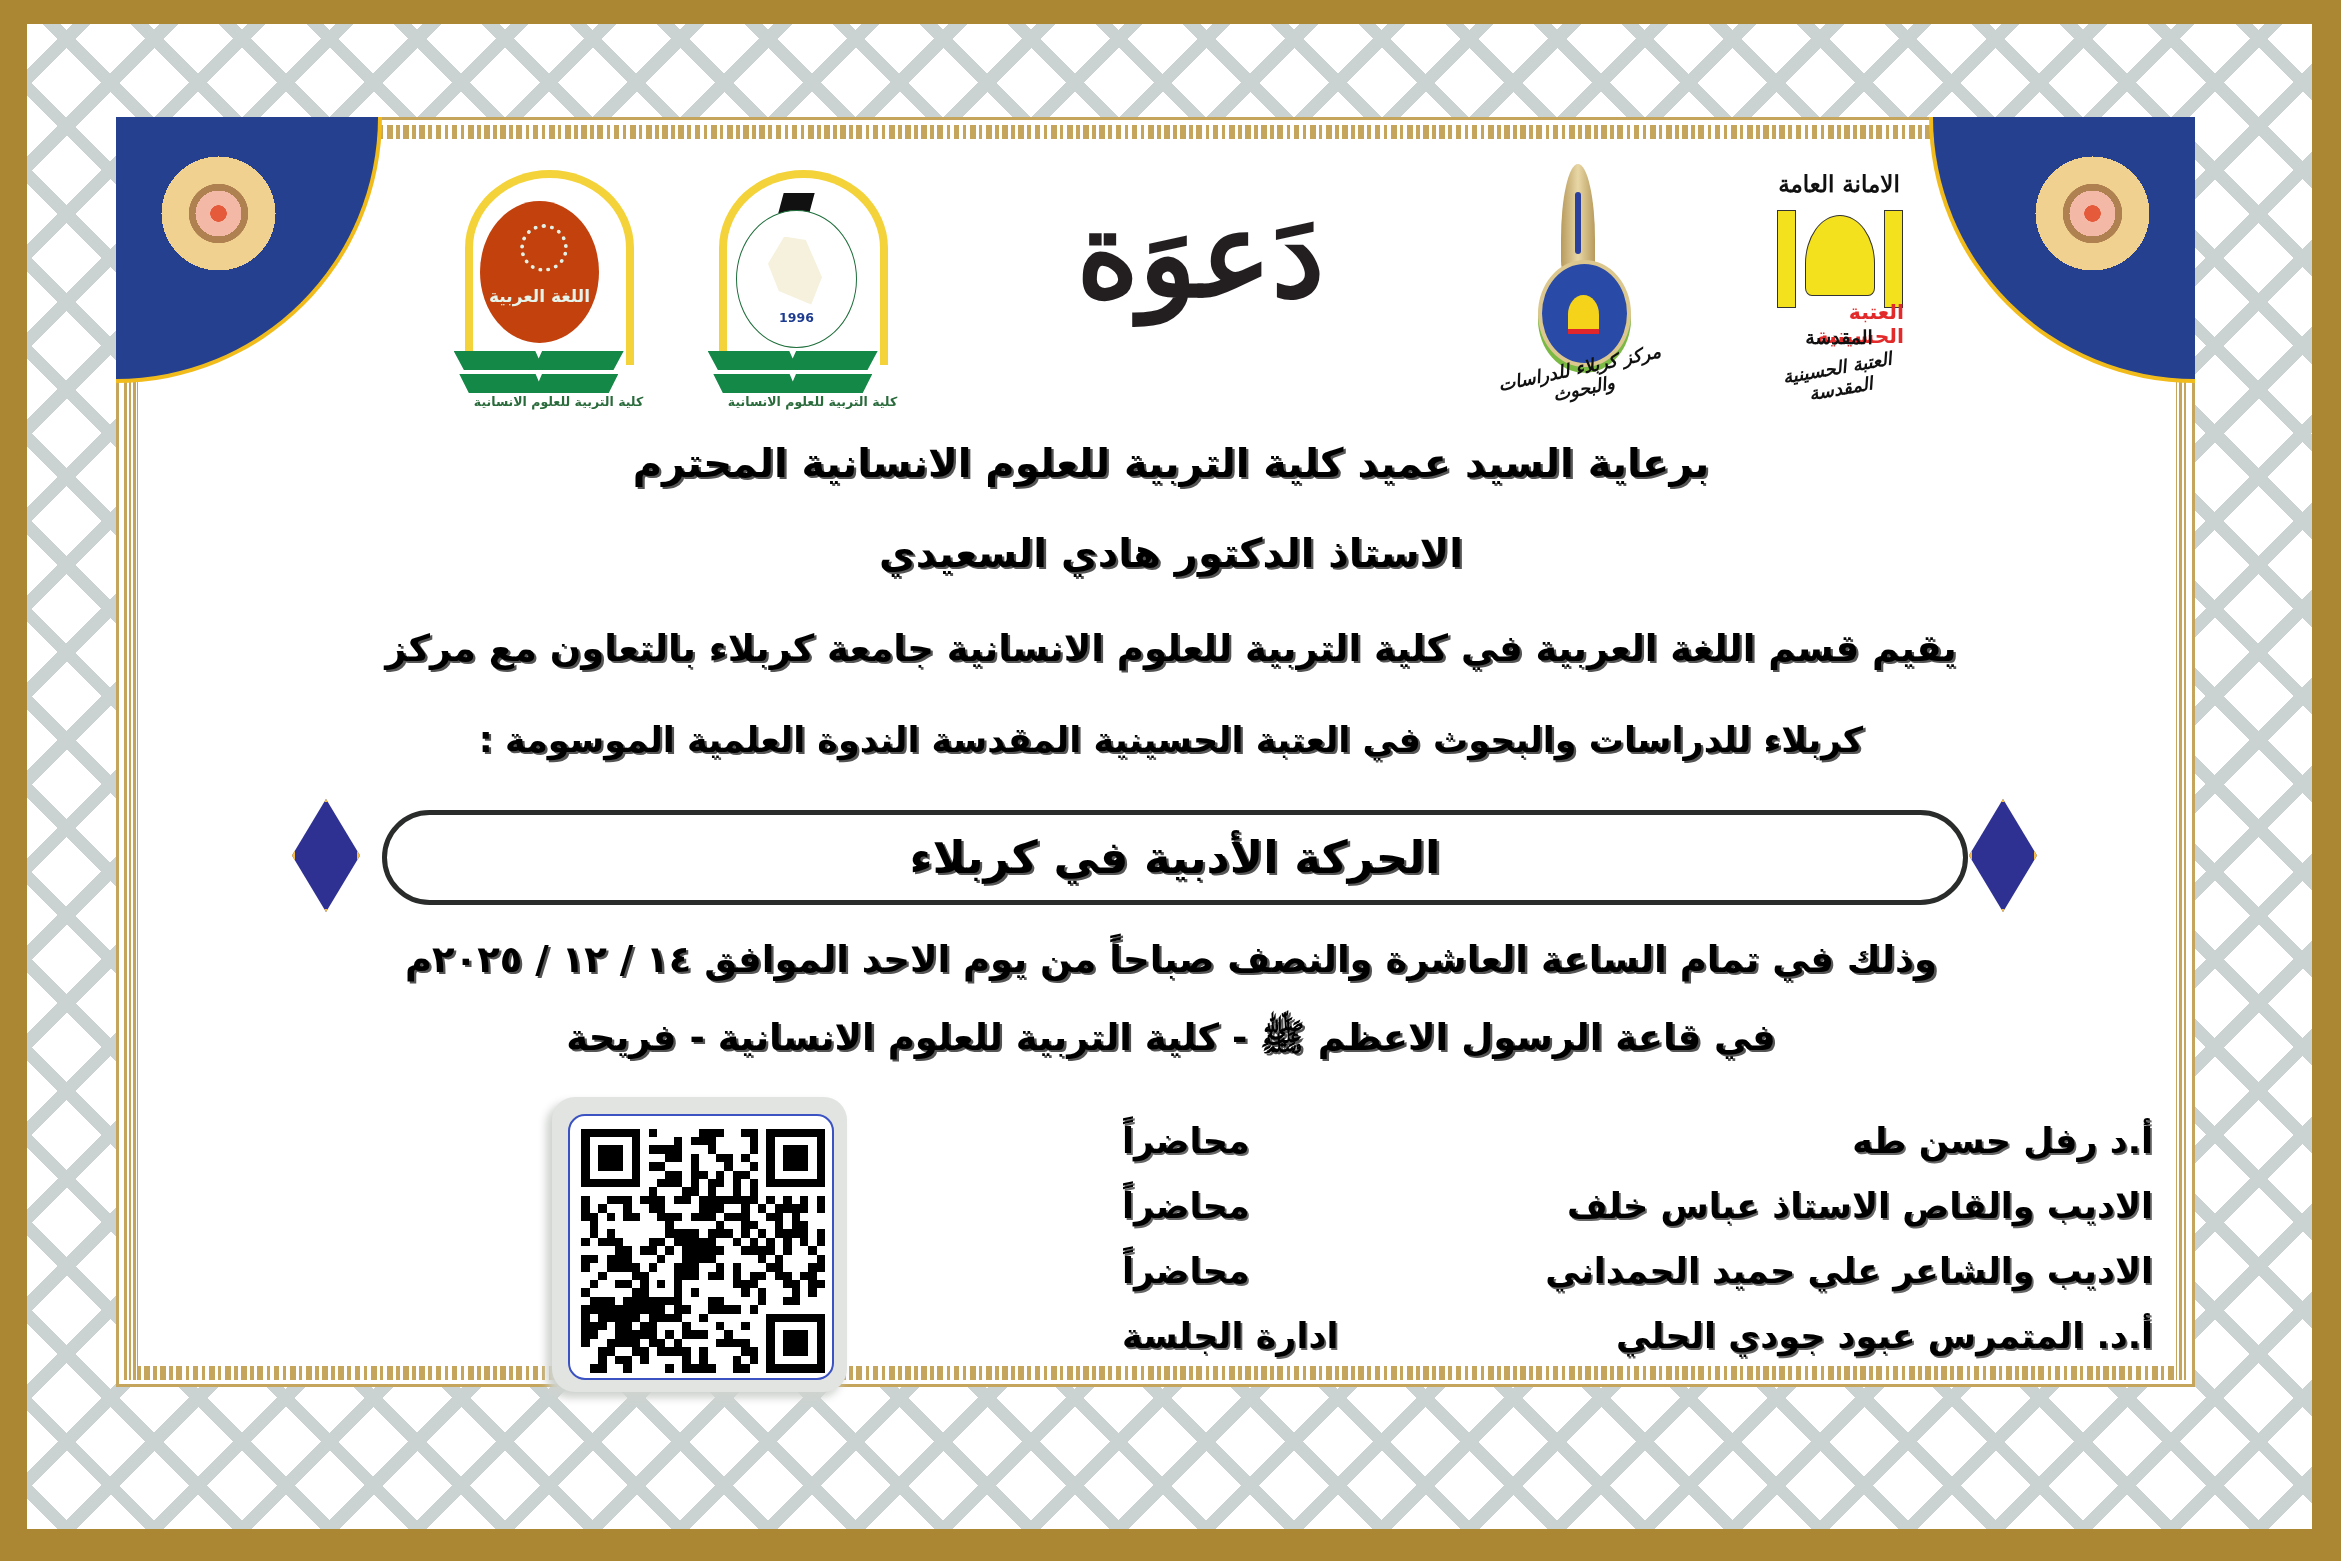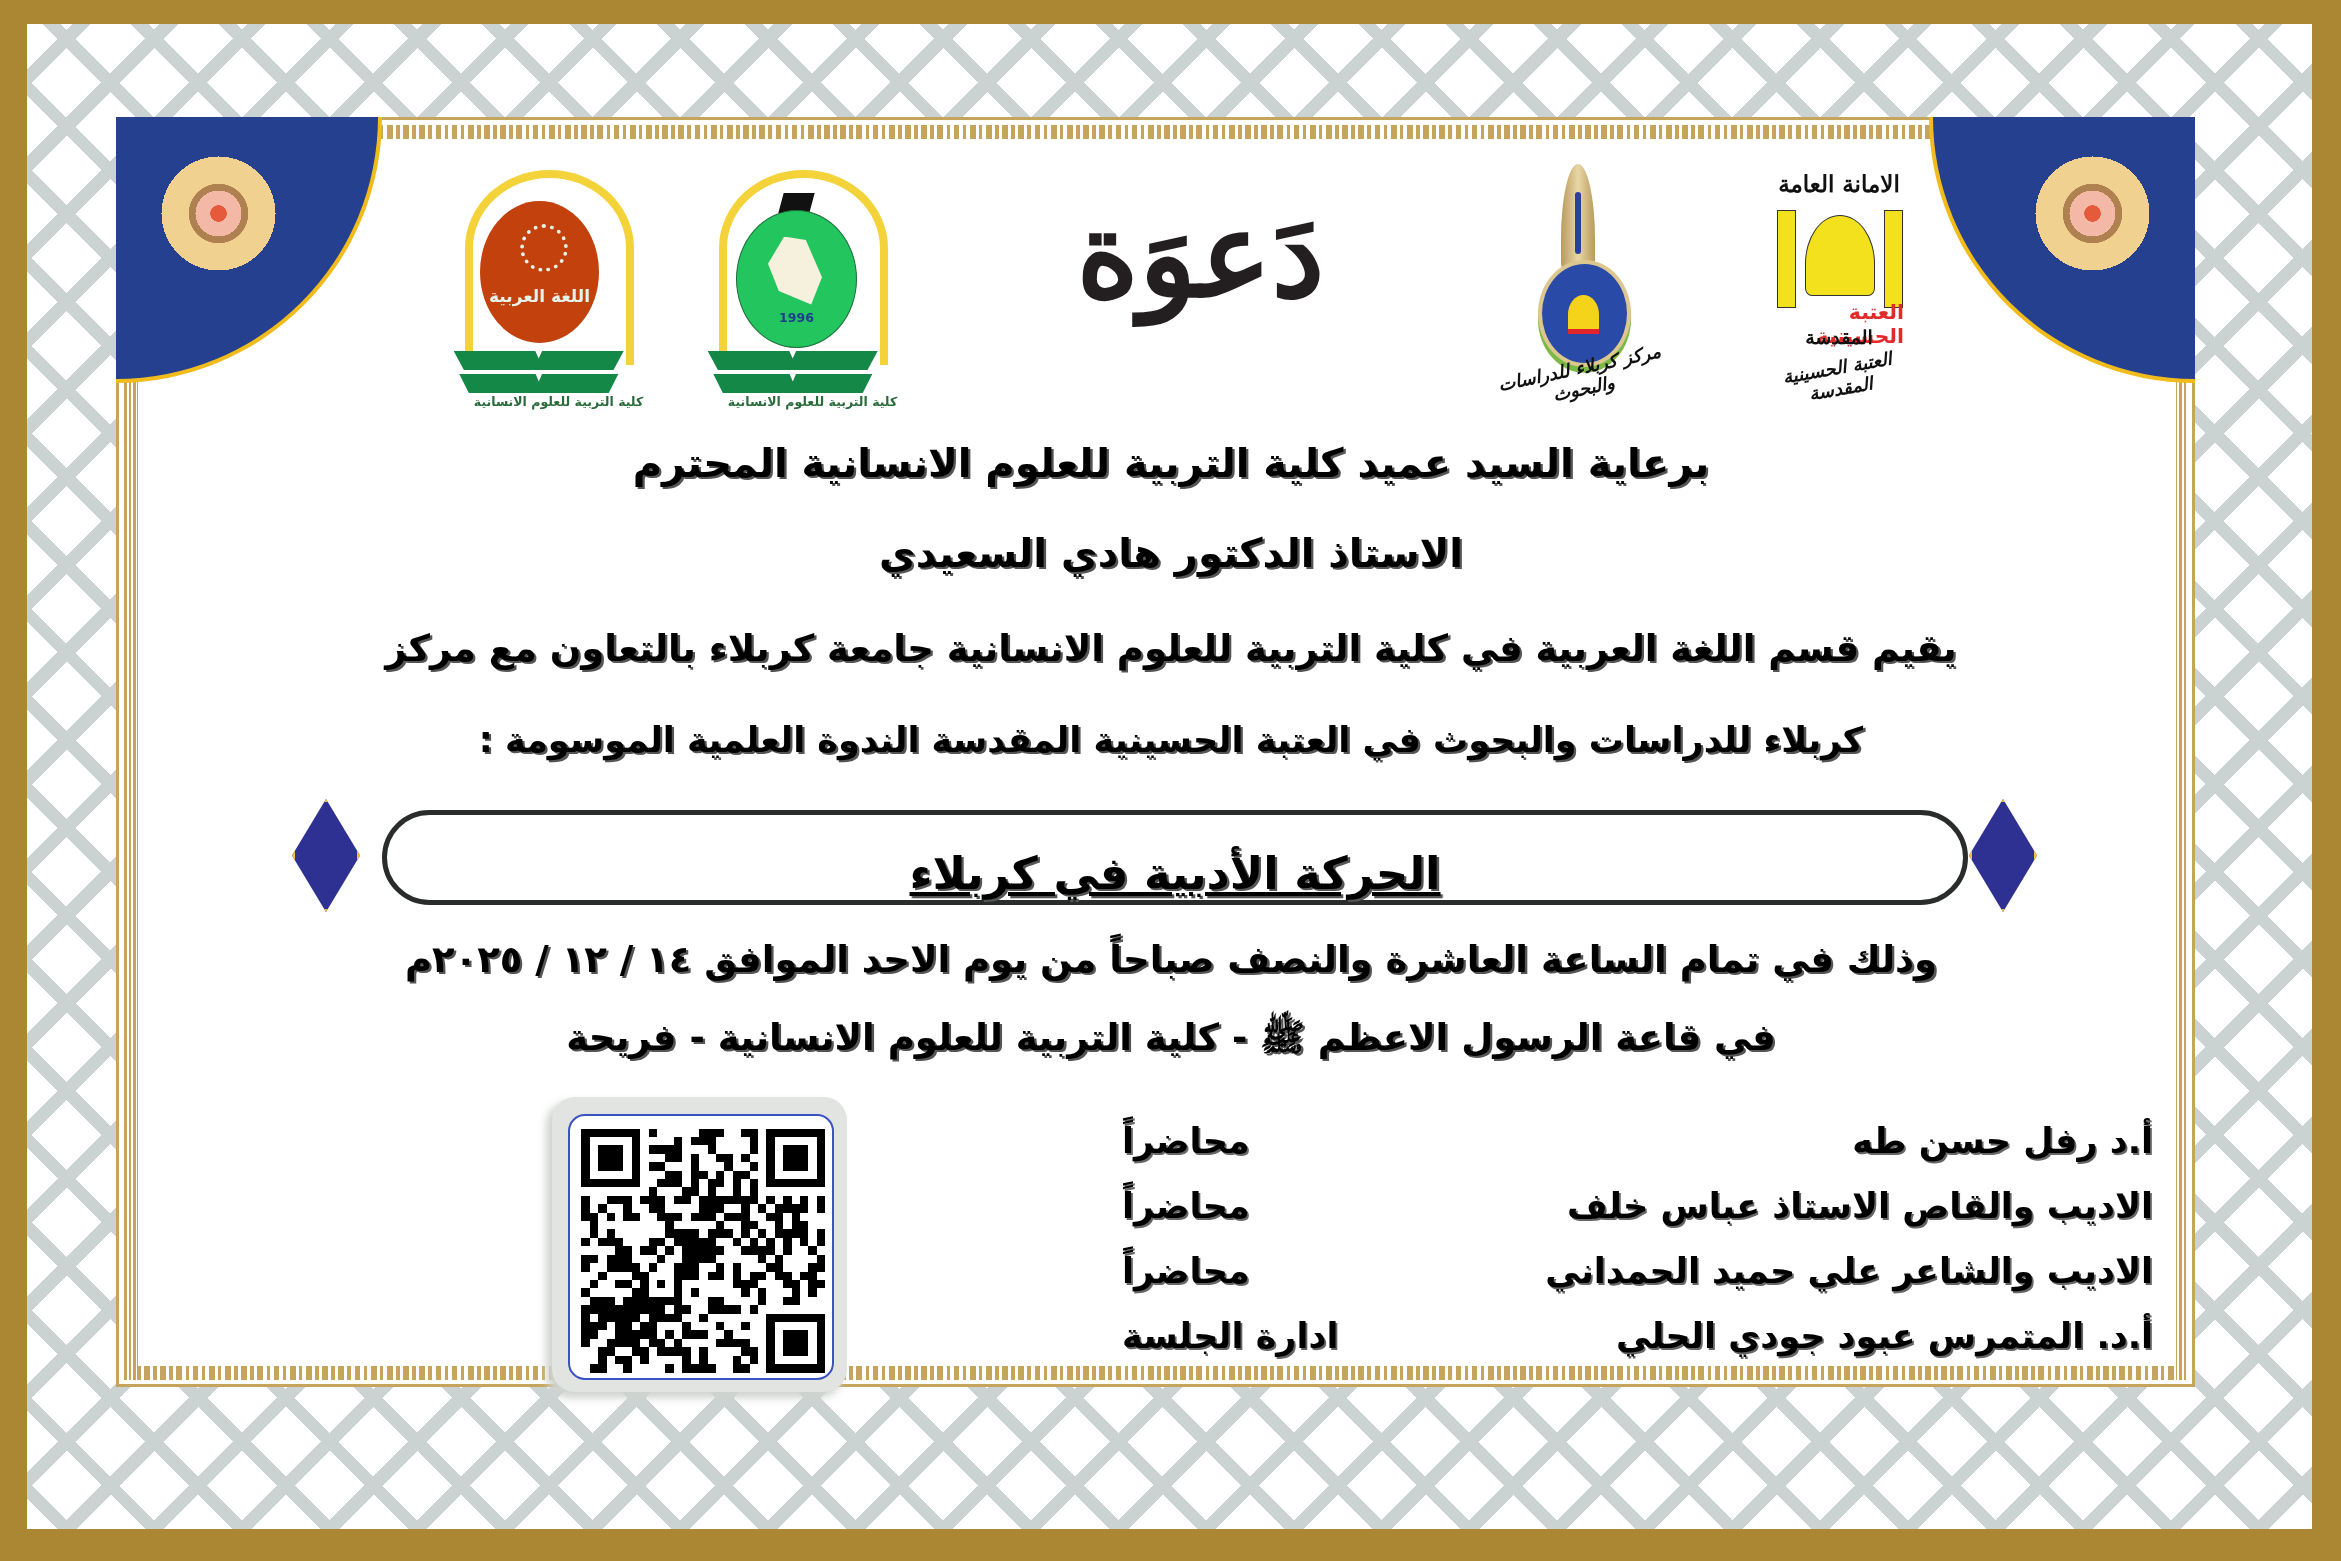--- a/index.html
+++ b/index.html
@@ -81,21 +81,21 @@
   .line {
     position:absolute; right:0; left:0; text-align:center; color:#000;
     font-weight:bold; font-family:"DejaVu Sans", sans-serif; white-space:nowrap;
     text-shadow:2.3px 2.3px 0 #555;
     margin-top:9px;
   }
 
   .banner {
     position:absolute; left:382px; top:810px; width:1586px; height:95px;
     border:5.7px solid #2a2c2c; border-radius:48px; box-sizing:border-box; background:#fff;
-    display:flex; align-items:flex-end; justify-content:center;text-decoration:underline;
+    display:flex; align-items:center; justify-content:center;
   }
   .banner-text { font-size:45px; font-weight:bold; color:#000; text-shadow:2.3px 2.3px 0 #555; }
   .banner-orn {
     position:absolute; top:799px; width:68px; height:113px; background:#2e3191;
     border:3.4px solid #f7bd45; box-sizing:border-box;
     clip-path:polygon(50% 0,100% 50%,50% 100%,0 50%);
   }
 
   .qr-frame {
     position:absolute; left:552px; top:1097px; width:295px; height:295px;
@@ -141,21 +141,21 @@
     <div class="oval-text" style="top:85px; font-size:17px;">اللغة العربية</div>
   </div>
   <div class="logo-book" style="left:5.7px; top:181px; width:170px;"></div>
   <div class="logo-book" style="left:11.3px; top:204px; width:159px;"></div>
   <div class="logo-caption" style="top:224px; font-size:12.5px; width:187px;">كلية التربية للعلوم الانسانية</div>
 </div>
 
 <div class="logo" style="left:702px; top:170px; width:204px; height:232px;">
   <div class="logo-arch" style="left:17px; top:0; width:153px; height:187px;"></div>
   <div style="position:absolute; left:79px; top:23px; width:31px; height:20px; background:#111; transform:skewX(-15deg);"></div>
-  <div class="logo-oval" style="left:34px; top:40px; width:119px; height:136px; background:#22c55e; border:1.7px solid #1d6e3a;">
+  <div class="logo-oval" style="left:34px; top:40px; width:119px; height:136px; background:#ffffff; border:1.7px solid #1d6e3a;">
     <div style="position:absolute; left:31px; top:25.5px; width:54px; height:68px; background:#f5f1dc; clip-path:polygon(30% 0,70% 5%,100% 60%,80% 100%,20% 80%,0 40%);"></div>
     <div class="oval-text" style="top:99px; font-size:12.5px; color:#1d3b8f;">1996</div>
   </div>
   <div class="logo-book" style="left:5.7px; top:181px; width:170px;"></div>
   <div class="logo-book" style="left:11.3px; top:204px; width:159px;"></div>
   <div class="logo-caption" style="top:224px; font-size:12.5px; width:187px;">كلية التربية للعلوم الانسانية</div>
 </div>
 
 <div class="title-word">دَعوَة</div>
 

